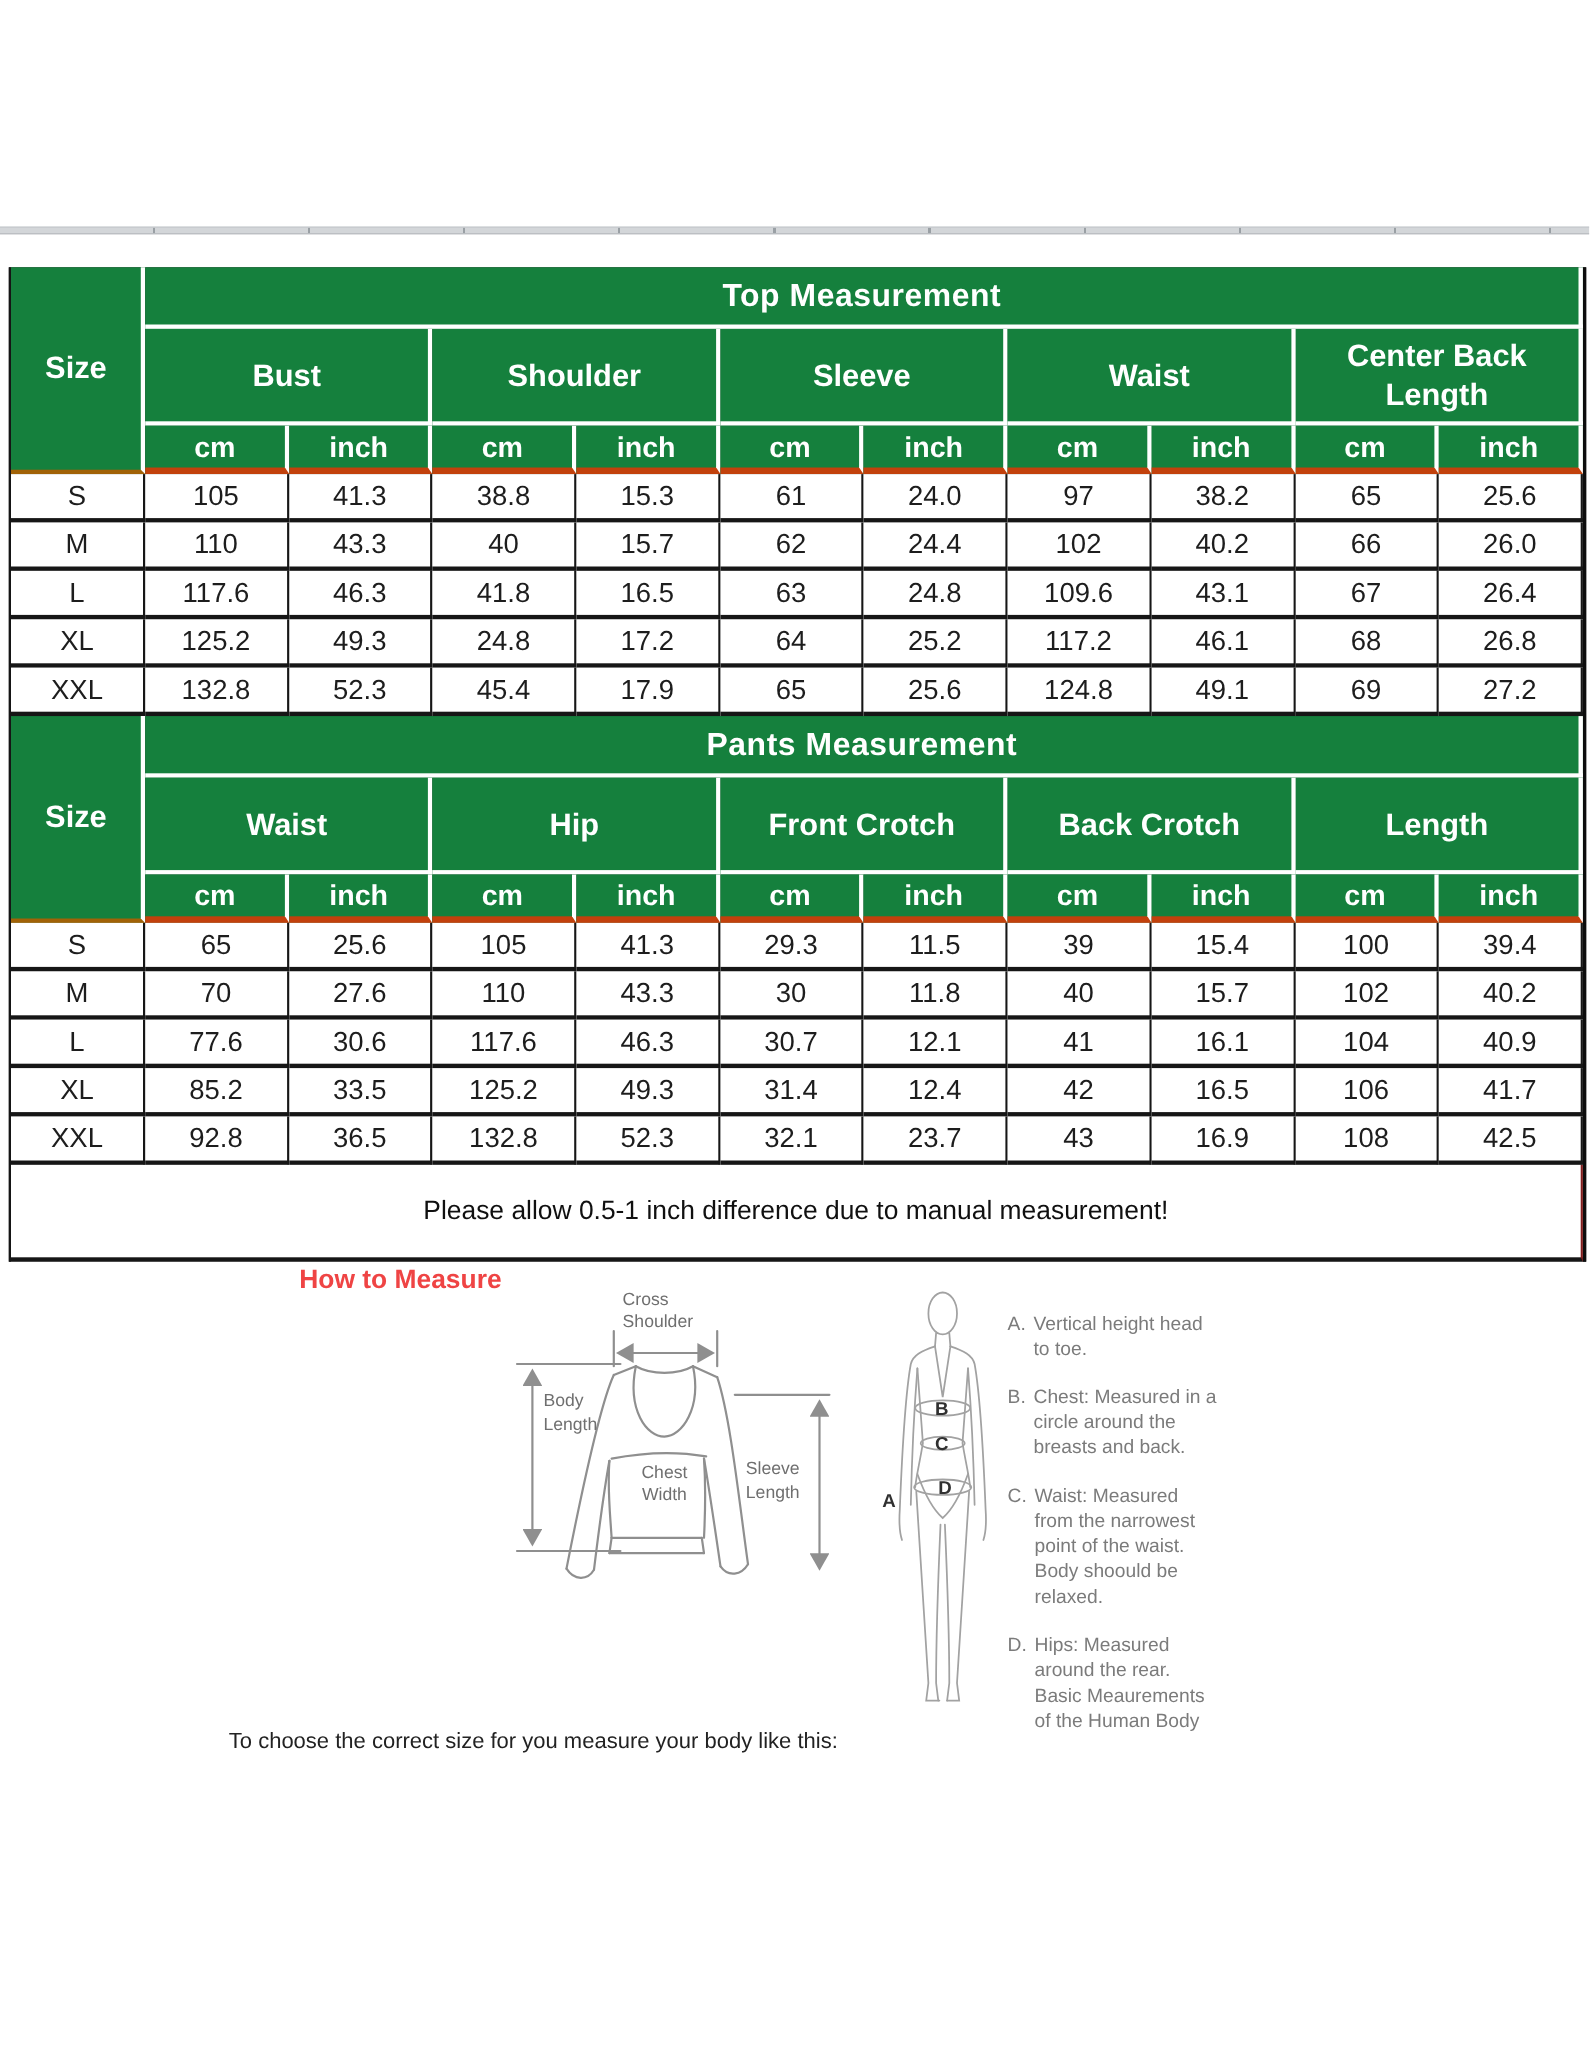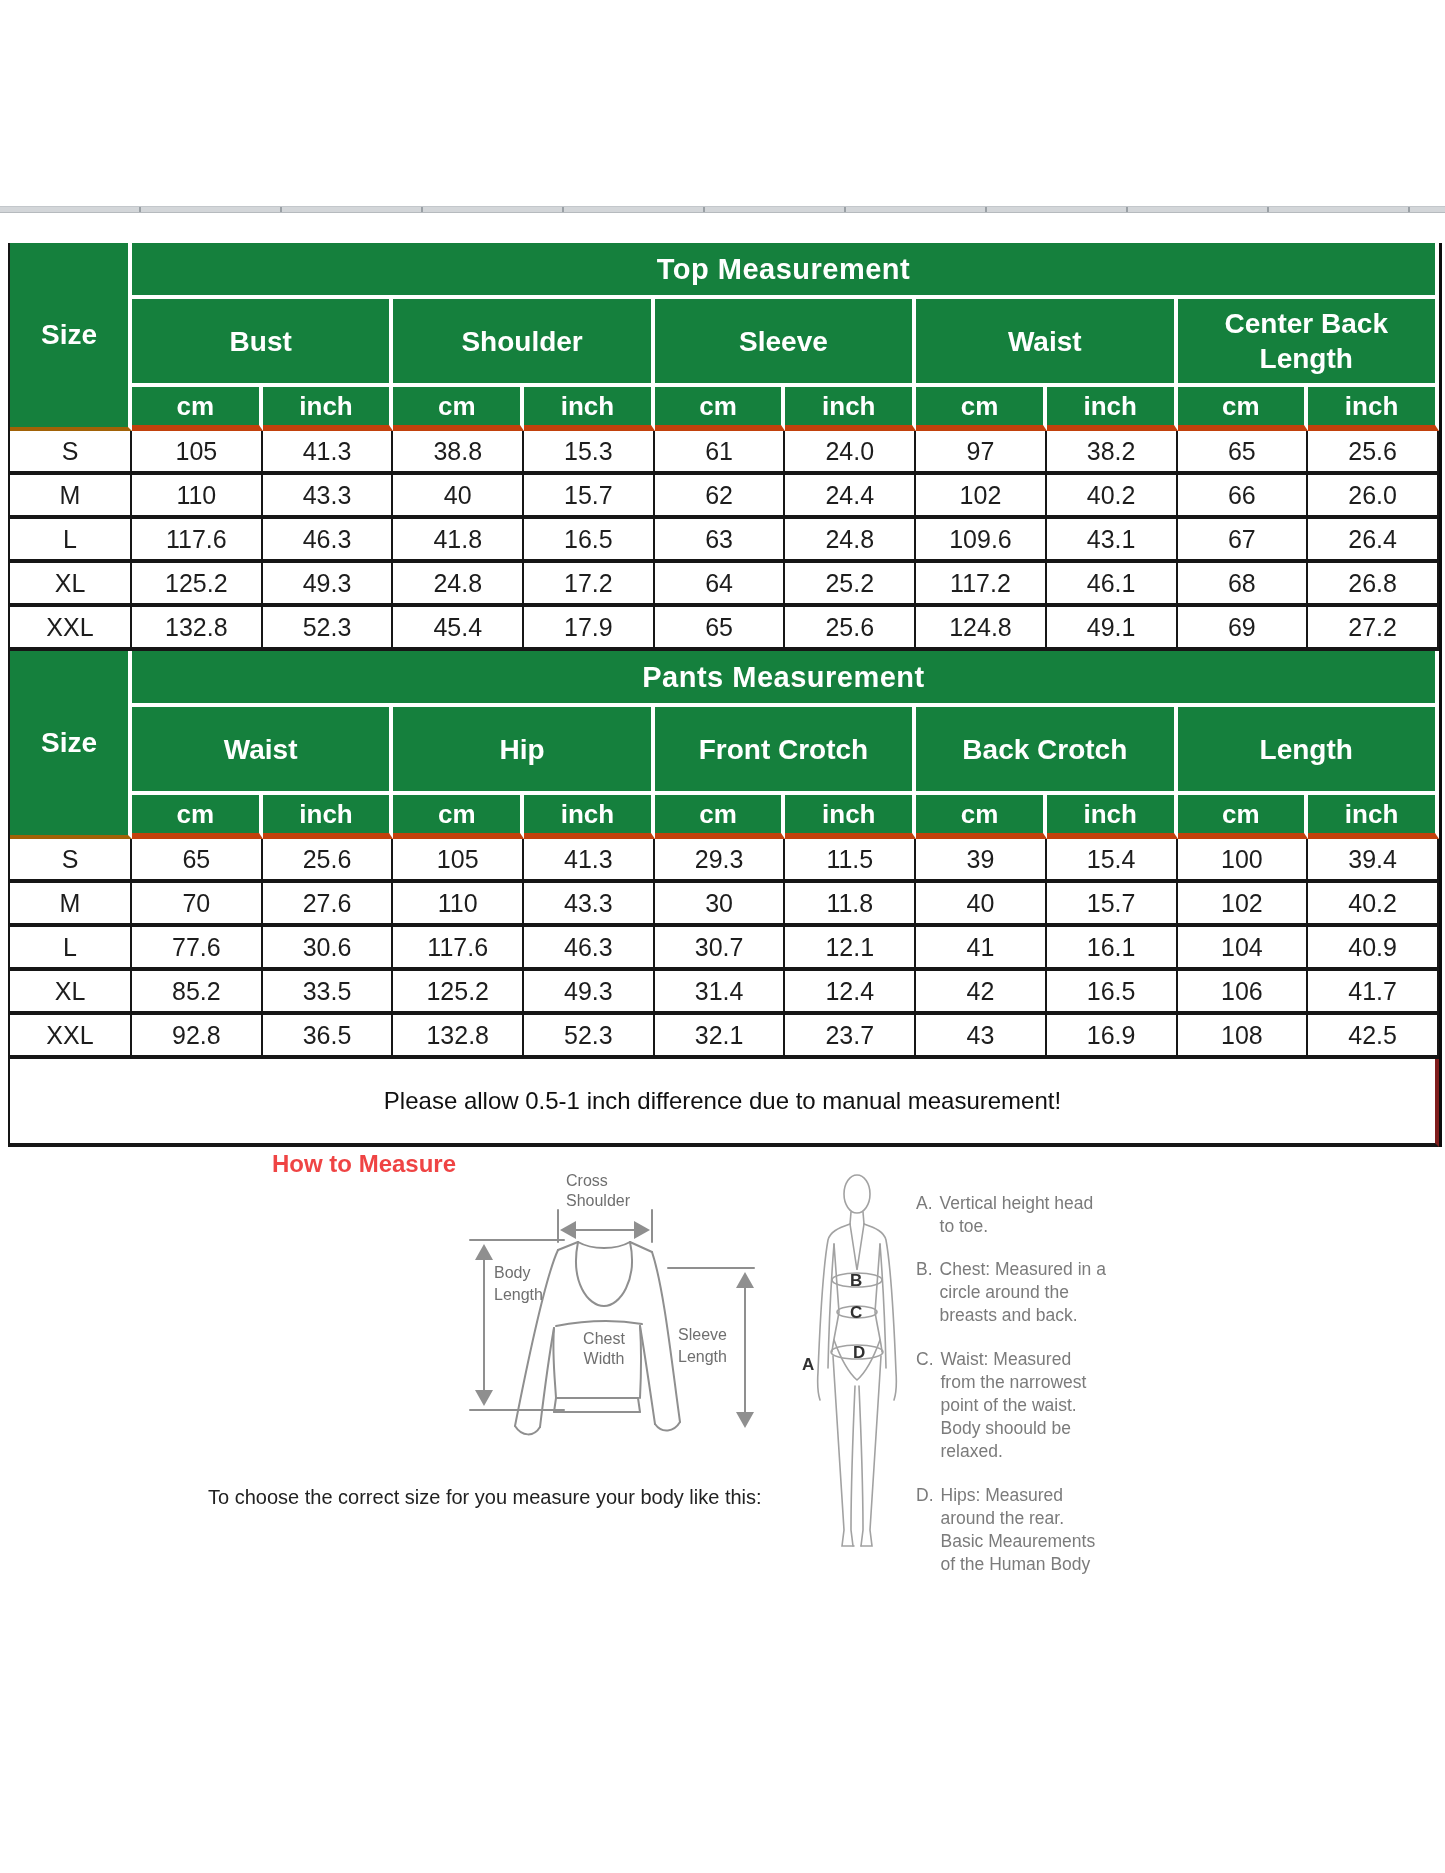--- a/index.html
+++ b/index.html
@@ -19,26 +19,26 @@
   .size-table td{padding:0;margin:0;vertical-align:middle;text-align:center;}
   .hdr{background:#15803d;color:#ffffff;font-weight:bold;
        border-right:4px solid #ffffff;border-bottom:4px solid #ffffff;}
   .title-cell{font-size:29px;height:52px;letter-spacing:0.5px;}
   .size-hd{font-size:28px;border-bottom:4px solid #a16207;}
   .group-row .hdr{font-size:28px;height:84px;line-height:1.25;}
   .unit-row .hdr{font-size:26px;height:38px;border-bottom:6px solid #c2410c;}
   .data td{background:#ffffff;color:#1d1d1d;font-size:25px;height:40px;
            border-right:2px solid #161616;border-bottom:4px solid #161616;}
   .note-row td{background:#ffffff;color:#101010;font-size:24px;height:84px;
-           border-right:4px solid #7f1d1d;border-bottom:4px solid #161616;}
+           border-right:2px solid #7f1d1d;border-bottom:4px solid #161616;}
 
   
   .htm-title{position:absolute;left:272px;top:1150px;font-size:24px;font-weight:bold;
              color:#ef4444;}
-  .instruction{position:absolute;left:208px;top:1486px;font-size:20px;color:#222222;
+  .instruction{position:absolute;left:208px;top:1572px;font-size:20px;color:#222222;
              white-space:nowrap;}
   .legend-item{position:absolute;left:916px;width:300px;display:flex;gap:7px;
              color:#7b7b7b;font-size:17.5px;line-height:23px;}
   .legend-item .lk{flex:0 0 auto;}
   .legend-item .ln{display:block;}
   .li-a{top:1192px;} .li-b{top:1258px;} .li-c{top:1348px;} .li-d{top:1484px;}
 
   .garment-svg{position:absolute;left:452px;top:1160px;}
   .body-svg{position:absolute;left:798px;top:1172px;}
   svg text{font-family:"Liberation Sans",sans-serif;font-size:16px;fill:#6f6f6f;}

